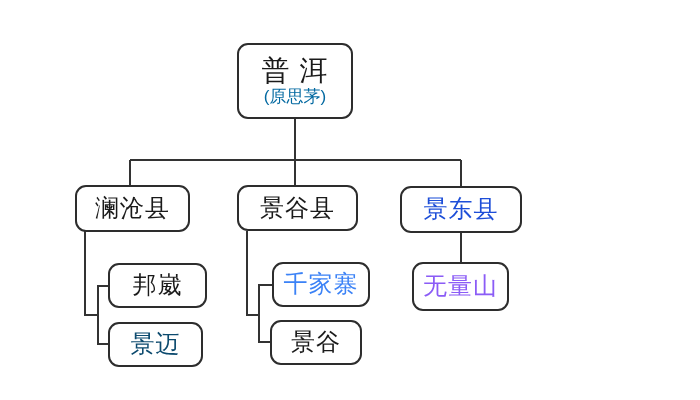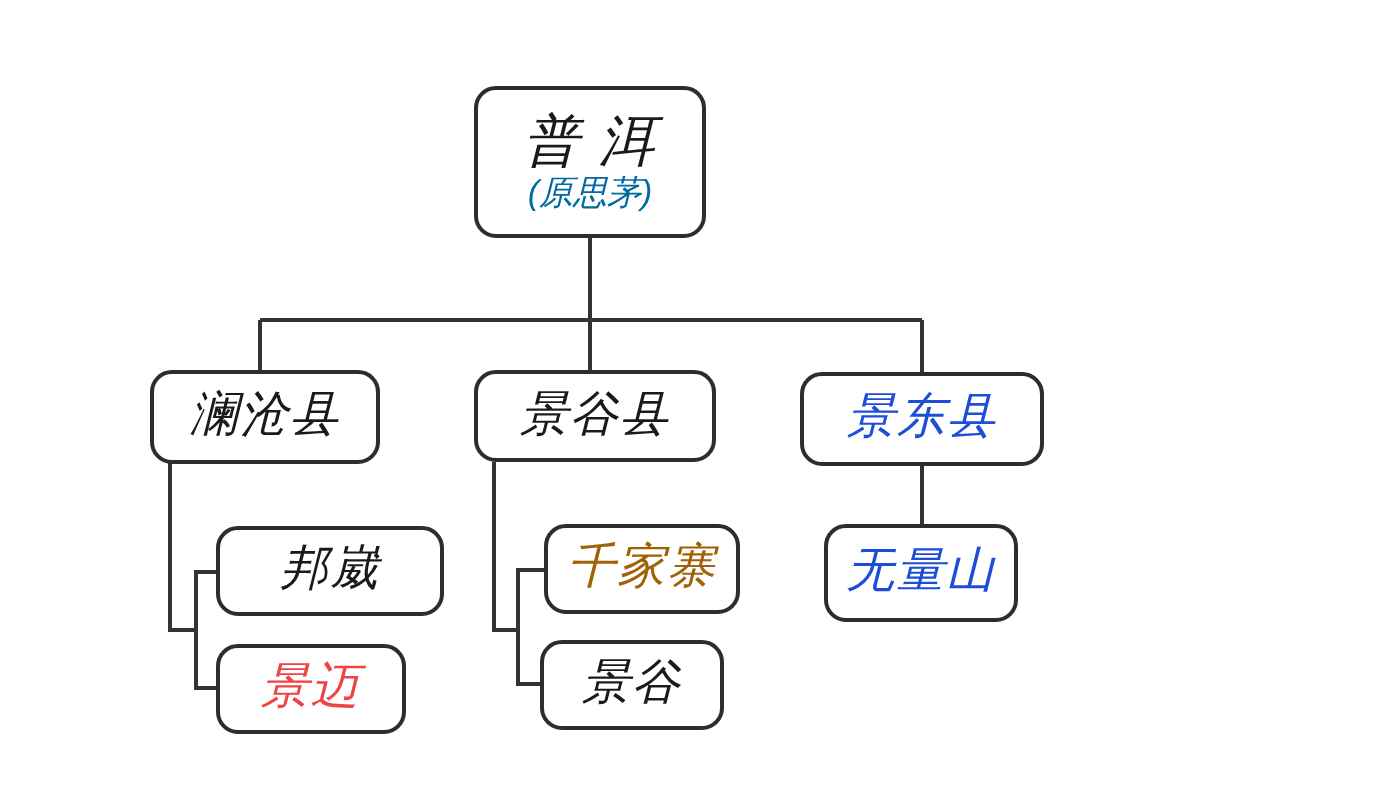--- a/index.html
+++ b/index.html
@@ -31,21 +31,20 @@
     position: absolute;
     box-sizing: border-box;
     background: #ffffff;
     border: 2px solid #2d2d2d;
     border-radius: 11px;
     display: flex;
     flex-direction: column;
     align-items: center;
     justify-content: center;
     text-align: center;
-    font-style: italic;
   }
   .label {
     font-size: 24px;
     letter-spacing: 1px;
     line-height: 1.1;
     color: #1a1a1a;
     white-space: nowrap;
   }
   .label.big {
     font-size: 28px;
@@ -54,21 +53,21 @@
   .sublabel {
     font-size: 17px;
     line-height: 1.2;
     color: #1a1a1a;
     white-space: nowrap;
   }
   #node-puer           { left: 237px; top: 43px;  width: 116px; height: 76px; }
   #node-lancang        { left: 75px;  top: 185px; width: 115px; height: 47px; }
   #node-jinggu-county  { left: 237px; top: 185px; width: 121px; height: 46px; }
   #node-jingdong-county{ left: 400px; top: 186px; width: 122px; height: 47px; }
-  #node-bangwai        { left: 108px; top: 263px; width: 114px;  height: 45px; }
+  #node-bangwai        { left: 108px; top: 263px; width: 99px;  height: 45px; }
   #node-jingmai        { left: 108px; top: 322px; width: 95px;  height: 45px; }
   #node-qianjiazhai    { left: 272px; top: 262px; width: 98px;  height: 45px; }
   #node-jinggu         { left: 270px; top: 320px; width: 92px;  height: 45px; }
   #node-wuliangshan    { left: 412px; top: 262px; width: 97px;  height: 49px; }
 </style>
 </head>
 <body>
 
 <div class="canvas">
 
@@ -94,28 +93,28 @@
 
   <div class="node" id="node-jingdong-county">
     <div class="label" style="color: #1d4ed8;">景东县</div>
   </div>
 
   <div class="node" id="node-bangwai">
     <div class="label" style="color: rgb(26, 26, 26);">邦崴</div>
   </div>
 
   <div class="node" id="node-jingmai">
-    <div class="label" style="color: #ef4444;">景迈</div>
+    <div class="label" style="color: #0c4a6e;">景迈</div>
   </div>
 
   <div class="node" id="node-qianjiazhai">
-    <div class="label" style="color: #a16207;">千家寨</div>
+    <div class="label" style="color: #3b82f6;">千家寨</div>
   </div>
 
   <div class="node" id="node-jinggu">
     <div class="label" style="color: rgb(26, 26, 26);">景谷</div>
   </div>
 
   <div class="node" id="node-wuliangshan">
-    <div class="label" style="color: #1d4ed8;">无量山</div>
+    <div class="label" style="color: #8b5cf6;">无量山</div>
   </div>
 
 </div>
 
 </body></html>

